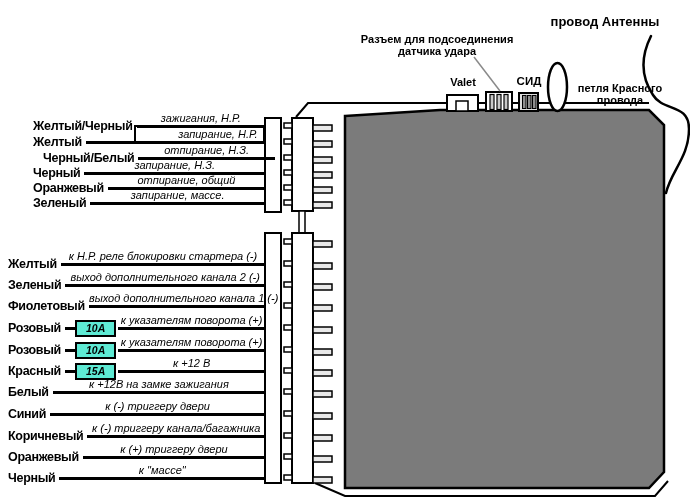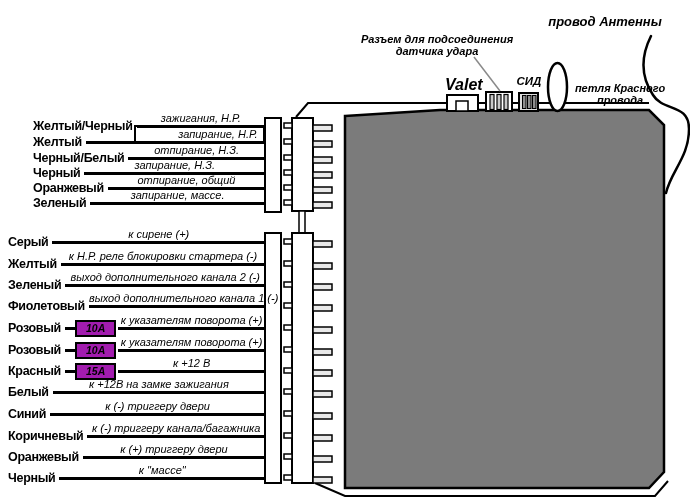--- a/index.html
+++ b/index.html
@@ -9,42 +9,42 @@
   }
   .diagram-svg{position:absolute;left:0;top:0;}
   #rows{position:absolute;left:0;top:0;width:556px;height:500px;}
   .wire-row{position:absolute;display:flex;align-items:flex-end;height:28px;}
   .wlabel{
     font-weight:bold;font-size:12.5px;line-height:13px;white-space:nowrap;
     transform:translateY(5px);padding-right:4px;letter-spacing:-0.3px;
   }
   .wstub{width:10px;height:3px;background:#000;}
   .fuse{
-    border:2px solid #000;background:#a21caf;font-style:italic;font-weight:bold;
+    border:2px solid #000;background:#5eead4;font-style:italic;font-weight:bold;
     font-size:10.5px;line-height:11px;padding:1px 9px;transform:translateY(7px);
     margin-right:2px;white-space:nowrap;
   }
   .wwrap{flex:1;position:relative;height:100%;}
   .wline{position:absolute;left:0;right:0;bottom:0;height:3px;background:#000;}
   .annot{
     position:absolute;left:0;right:0;bottom:4px;text-align:center;
     font-style:italic;font-size:11px;line-height:12px;white-space:nowrap;
   }
   .linebox{
     position:absolute;left:48px;right:0;bottom:2px;height:15px;
     border:2px solid #000;border-bottom:none;
   }
   .wire-row.boxed .annot{left:48px;margin-left:37px;}
   .toplabel{
-    position:absolute;font-weight:bold;font-style:italic;text-align:center;
+    position:absolute;font-weight:bold;text-align:center;
     line-height:1.1;white-space:nowrap;
   }
   #antenna-label{left:540px;top:15px;width:130px;font-size:13px;}
   #shock-label{left:352px;top:33px;width:170px;font-size:11px;white-space:normal;}
-  #valet-label{left:445px;top:76px;width:36px;font-size:16px;}
+  #valet-label{left:445px;top:76px;width:36px;font-size:11px;}
   #sid-label{left:512px;top:75px;width:34px;font-size:11.5px;}
   #loop-label{left:570px;top:82px;width:100px;font-size:11px;white-space:normal;}
 </style>
 </head>
 <body>
 
 <div class="stage">
 
   <svg class="diagram-svg" width="690" height="500" viewBox="0 0 690 500">
 
@@ -138,21 +138,21 @@
         </div>
       </div>
       <div class="wire-row boxed" style="top: 116px; left: 33px; width: 232px;">
         <span class="wlabel">Желтый</span>
         <div class="wwrap">
           <div class="linebox"></div>
           <span class="annot">запирание, Н.Р.</span>
           <div class="wline"></div>
         </div>
       </div>
-      <div class="wire-row" style="top: 132px; left: 33px; width: 232px;">
+      <div class="wire-row" style="top: 132px; left: 43px; width: 232px;">
         <span class="wlabel">Черный/Белый</span>
         <div class="wwrap">
           <span class="annot">отпирание, Н.З.</span>
           <div class="wline"></div>
         </div>
       </div>
       <div class="wire-row" style="top: 147px; left: 33px; width: 232px;">
         <span class="wlabel">Черный</span>
         <div class="wwrap">
           <span class="annot">запирание, Н.З.</span>
@@ -163,27 +163,20 @@
         <span class="wlabel">Оранжевый</span>
         <div class="wwrap">
           <span class="annot">отпирание, общий</span>
           <div class="wline"></div>
         </div>
       </div>
       <div class="wire-row" style="top: 177px; left: 33px; width: 232px;">
         <span class="wlabel">Зеленый</span>
         <div class="wwrap">
           <span class="annot">запирание, массе.</span>
-          <div class="wline"></div>
-        </div>
-      </div>
-      <div class="wire-row" style="top: 216px; left: 8px; width: 257px;">
-        <span class="wlabel">Серый</span>
-        <div class="wwrap">
-          <span class="annot">к сирене (+)</span>
           <div class="wline"></div>
         </div>
       </div>
       <div class="wire-row" style="top: 238px; left: 8px; width: 257px;">
         <span class="wlabel">Желтый</span>
         <div class="wwrap">
           <span class="annot">к Н.Р. реле блокировки стартера (-)</span>
           <div class="wline"></div>
         </div>
       </div>

